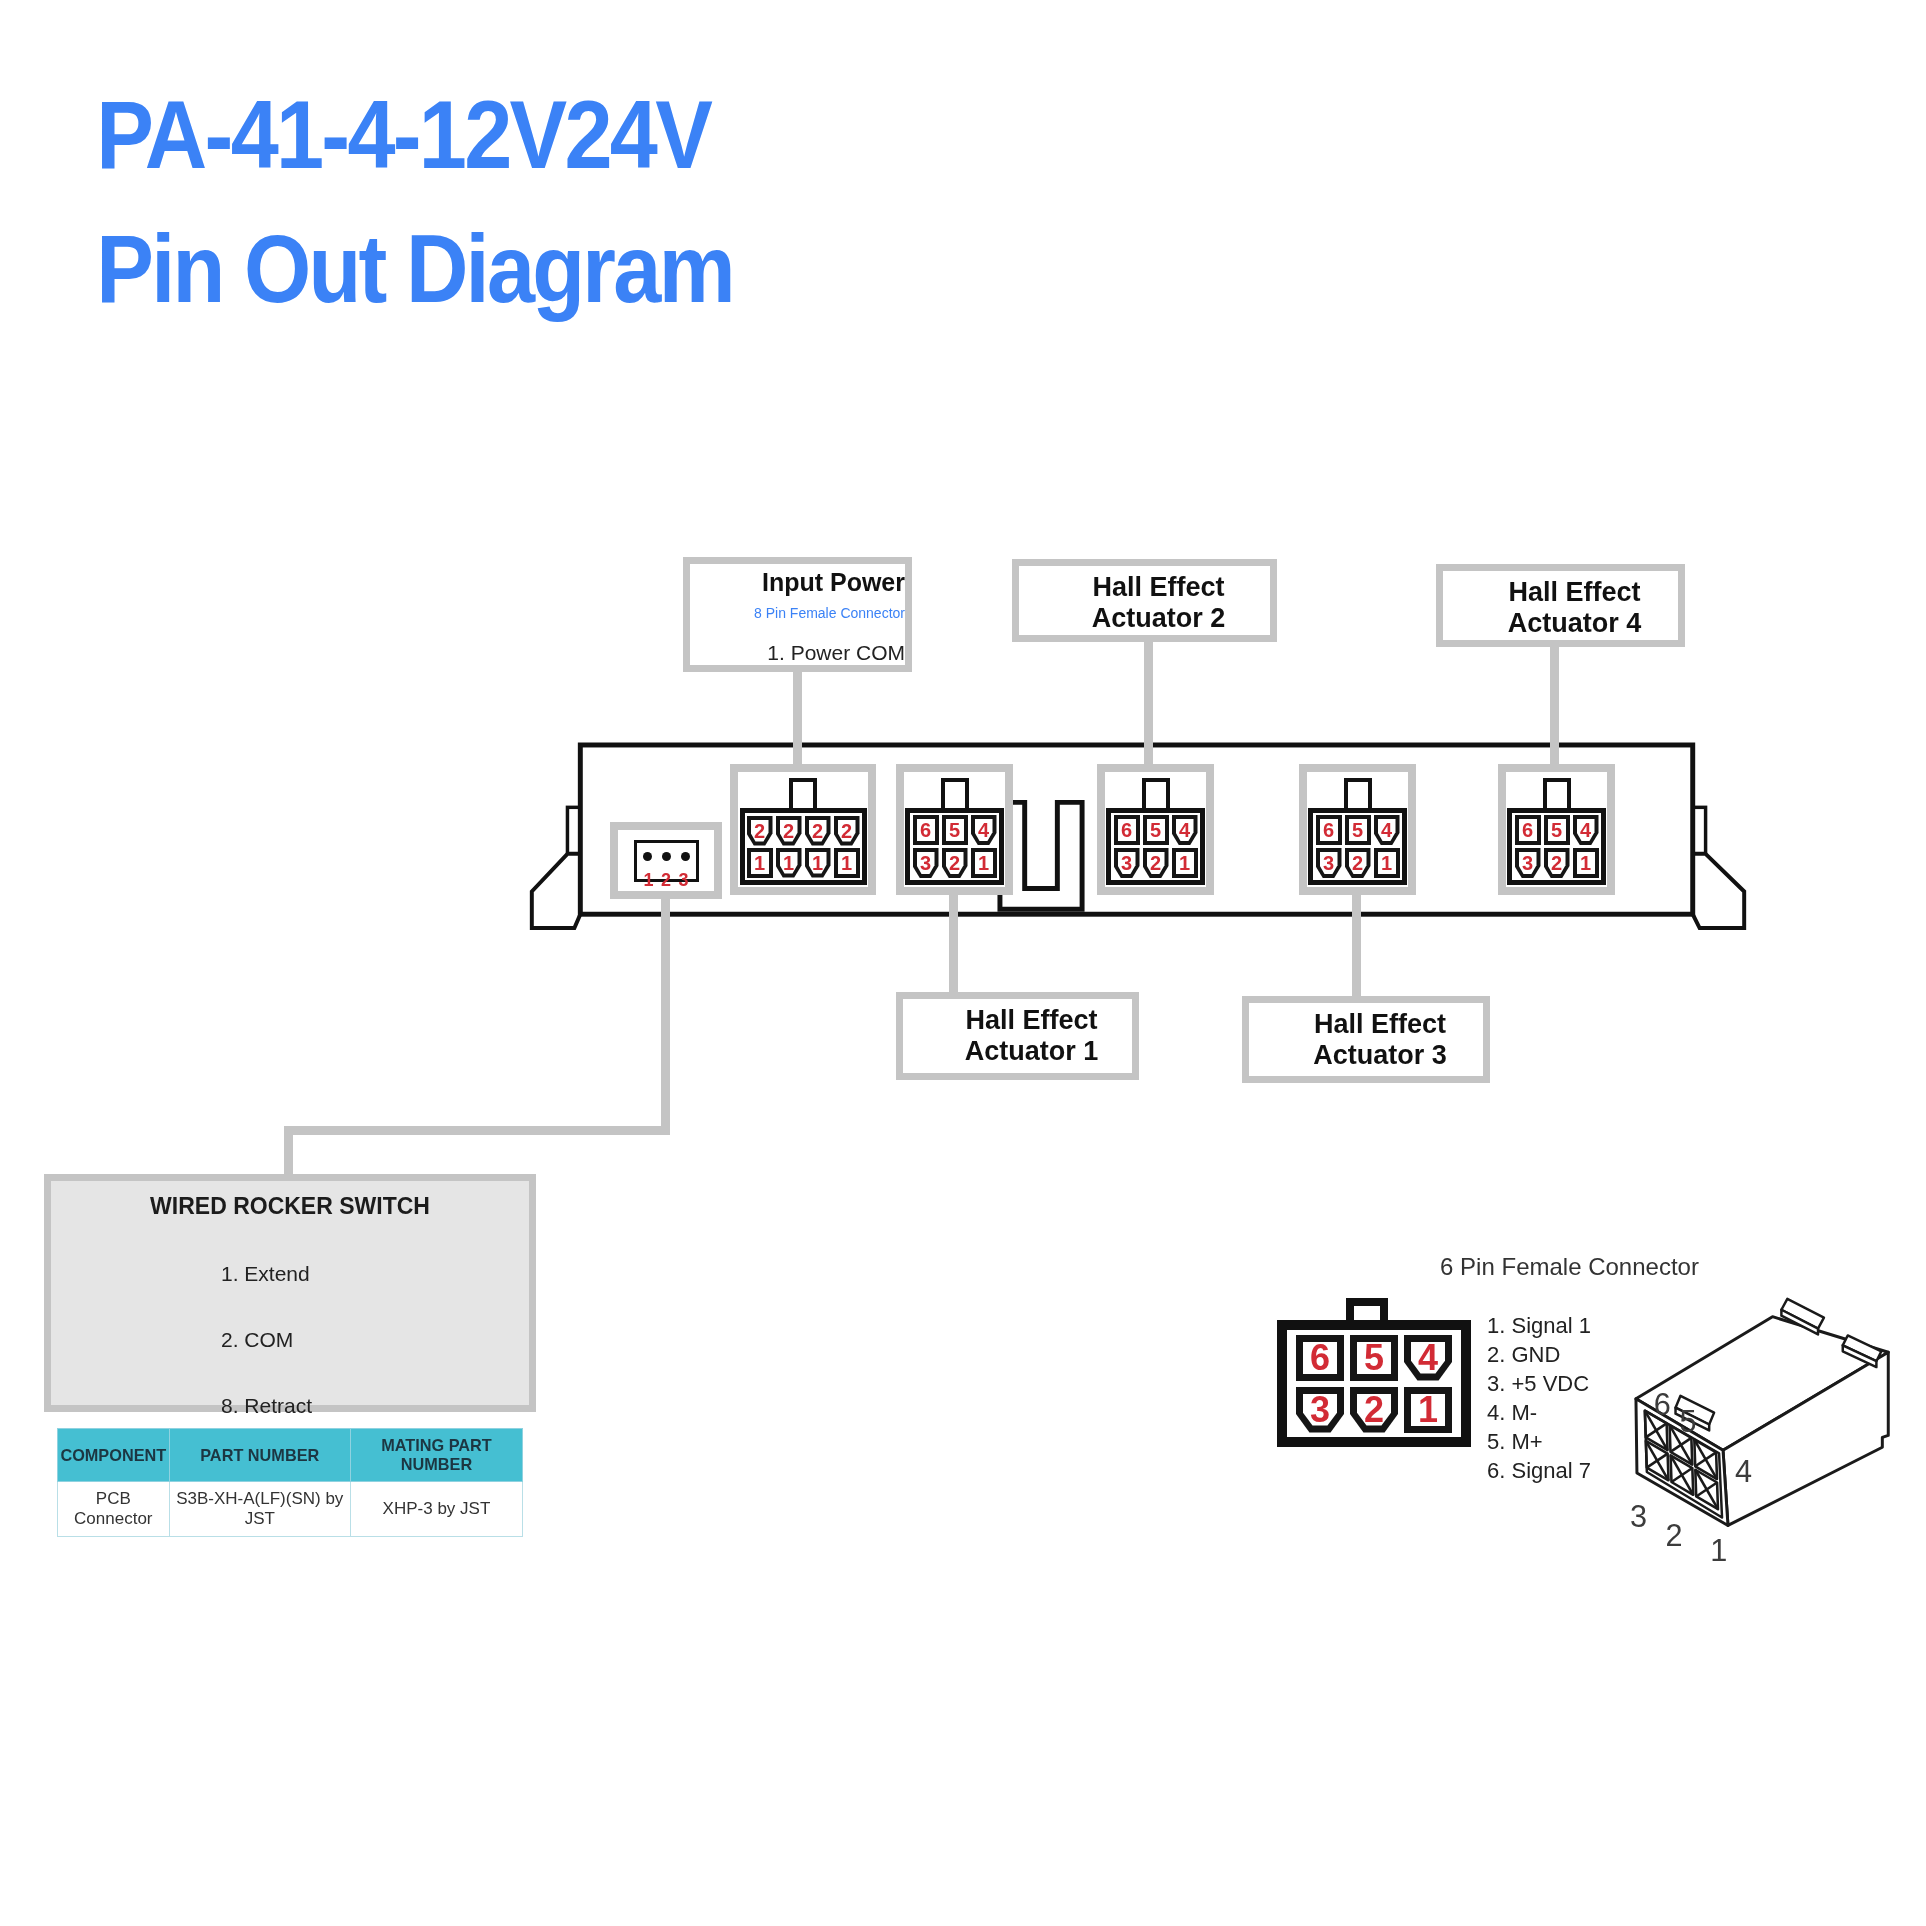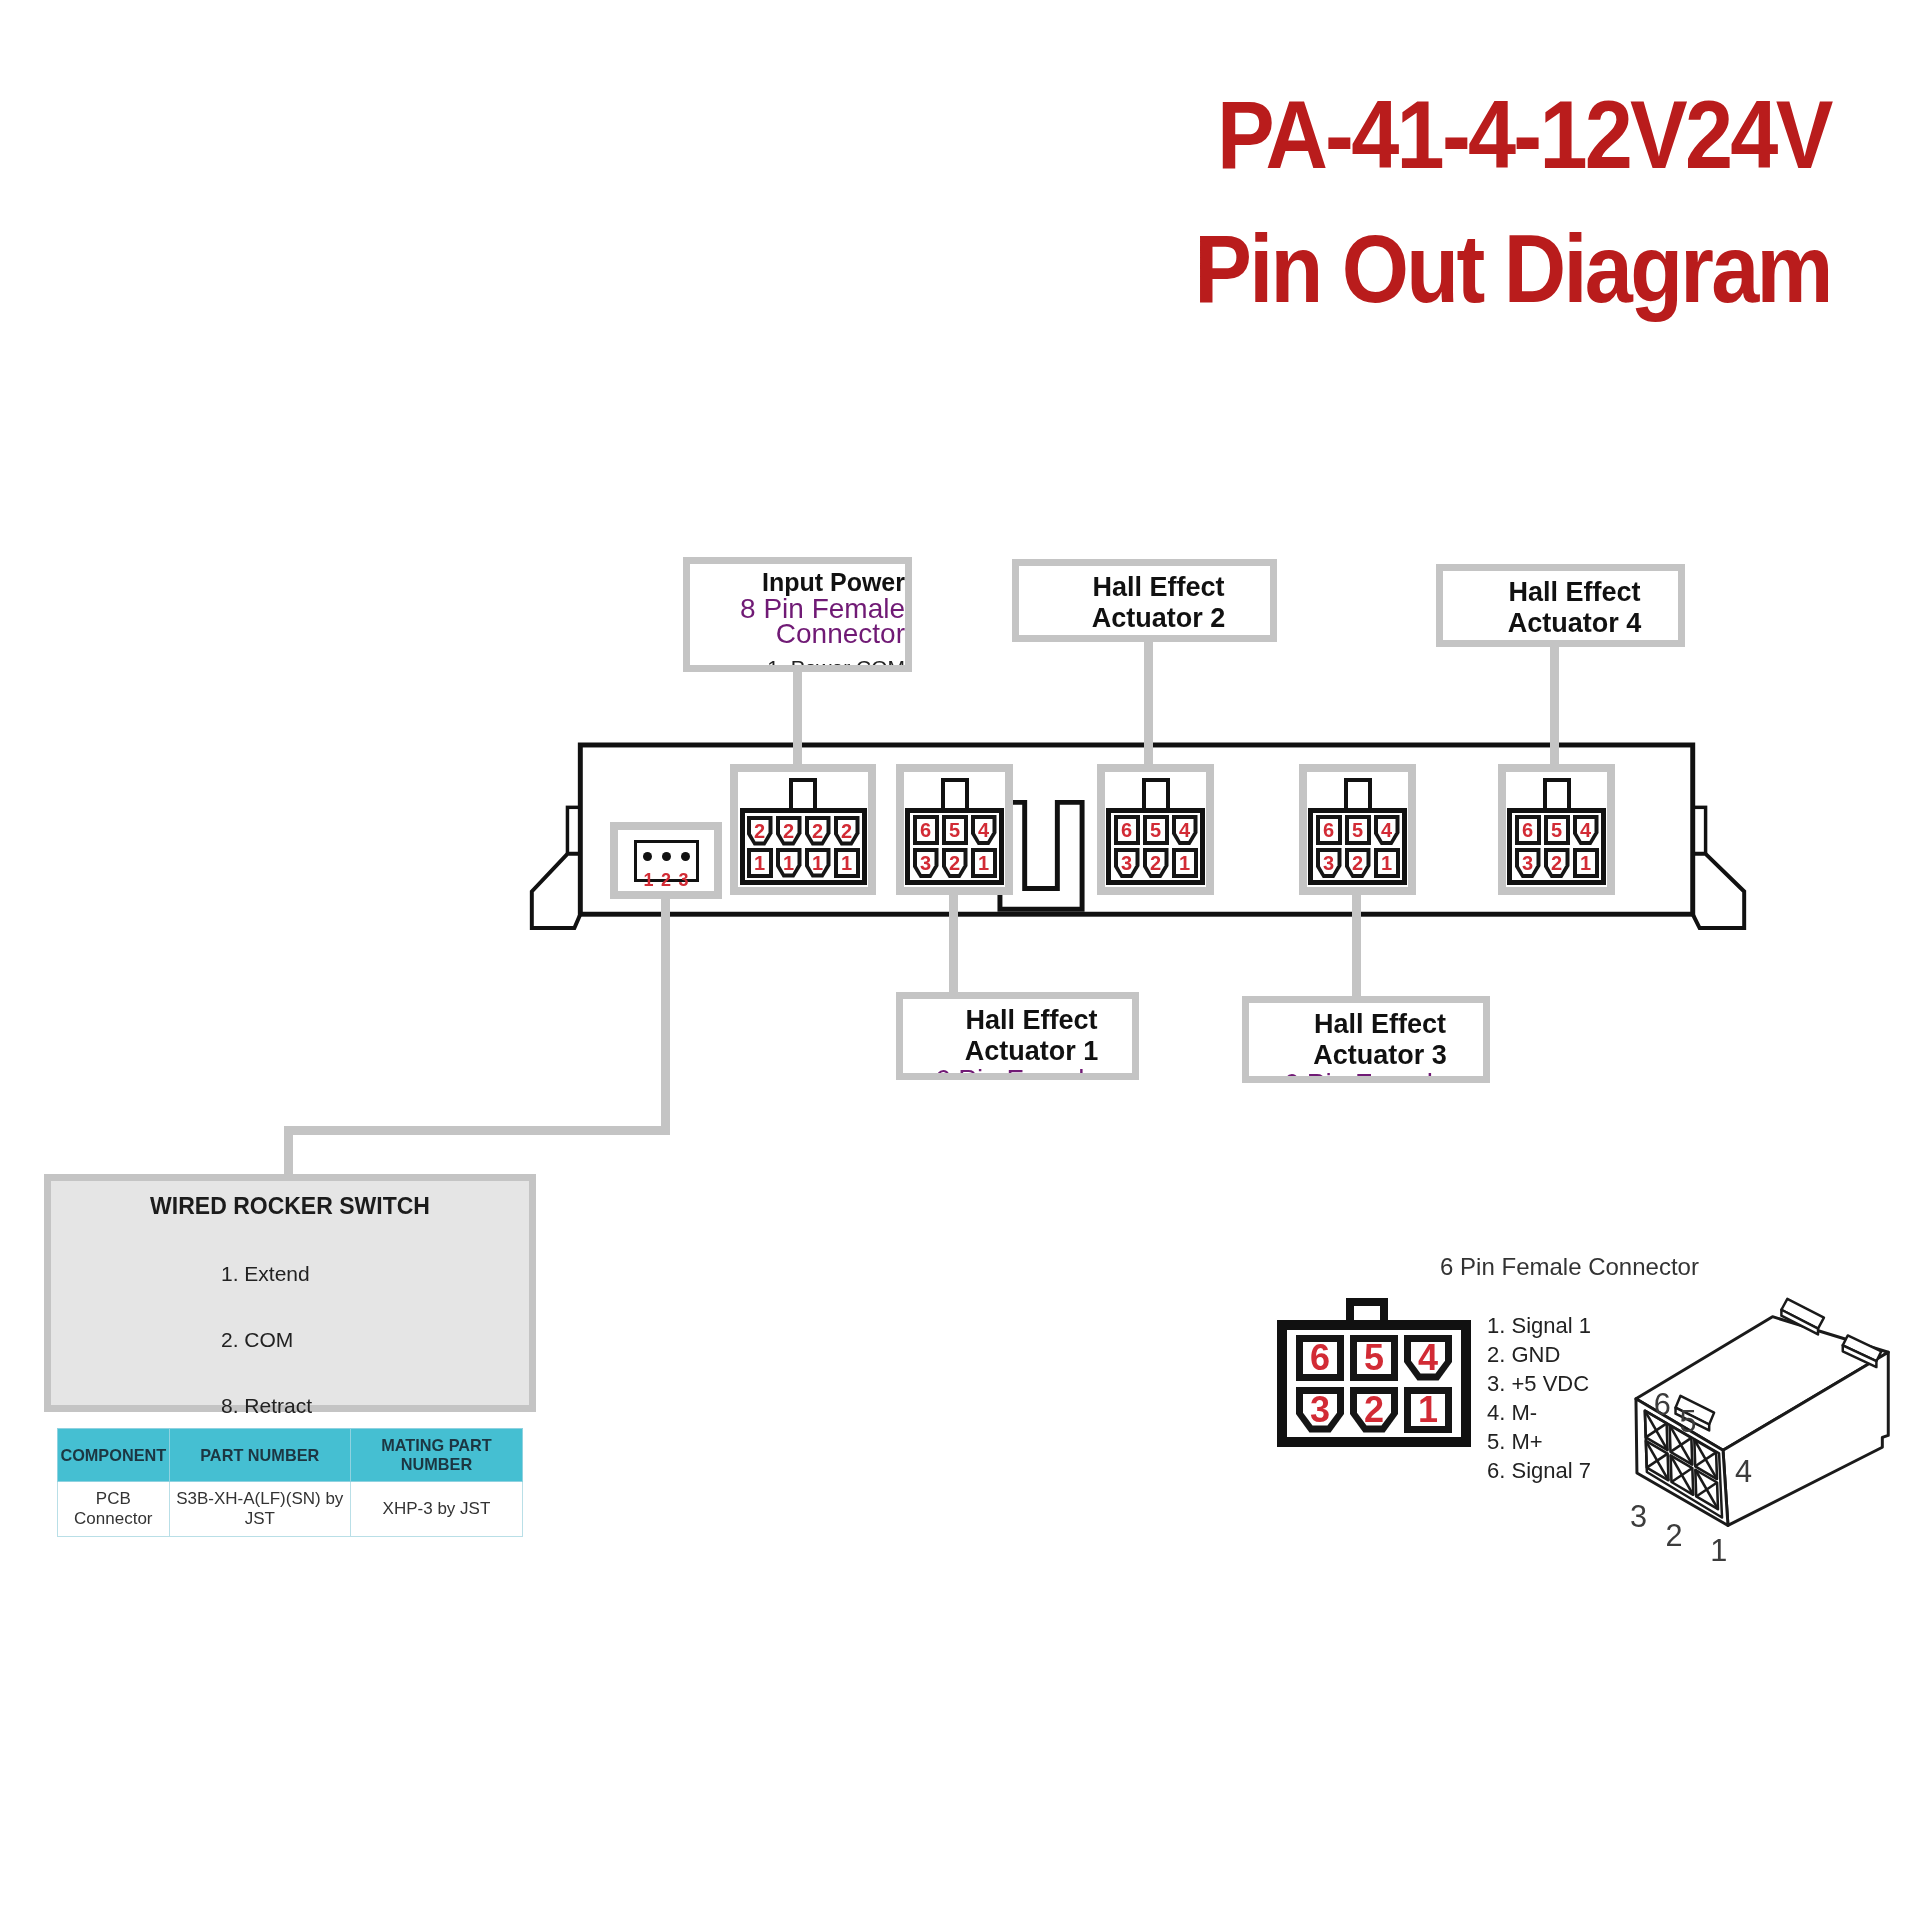--- a/index.html
+++ b/index.html
@@ -6,29 +6,29 @@
     --red:#d22b35;
     --gray:#c4c4c4;
     --ink:#111;
     --teal:#45bfd2;
   }
   *{box-sizing:border-box;margin:0;padding:0;}
   body{background:#fff;font-family:"Liberation Sans",sans-serif;}
   .canvas{position:relative;width:1927px;height:1927px;background:#fff;overflow:hidden;}
 
   
-  .title{position:absolute;top:83px;left:0;width:100%;text-align:right;color:#b91c1c;}
+  .title{position:absolute;top:83px;left:0;width:100%;text-align:left;color:#3b82f6;}
   .title-line{display:block;font-weight:bold;font-size:96px;line-height:1.08;letter-spacing:-3px;transform:scaleX(0.9);transform-origin:center;}
   .title-line + .title-line{margin-top:30px;}
 
   
   .lbox{position:absolute;border:7px solid var(--gray);background:#fff;text-align:center;color:#1a1a1a;overflow:hidden;}
   .lb-t{font-weight:bold;font-size:25px;line-height:28px;margin-top:4px;color:#111;}
   .lb-t.big{font-size:27px;line-height:31px;margin-top:6px;padding-left:28px;}
-  .lb-s{font-size:28px;line-height:25px;color:#701a75;}
+  .lb-s{font-size:14px;line-height:35px;color:#3b82f6;}
   .lb-lines{margin-top:8px;font-size:21px;color:#222;}
   .lb-line{display:block;line-height:27px;}
 
   #box-input-power{left:683px;top:557px;width:229px;height:115px;text-align:right;}
   #box-hall2{left:1012px;top:559px;width:265px;height:83px;}
   #box-hall4{left:1436px;top:564px;width:249px;height:83px;}
   #box-hall1{left:888px;top:992px;width:243px;height:88px;margin-left:8px;}
   #box-hall3{left:1242px;top:996px;width:248px;height:87px;}
 
   

